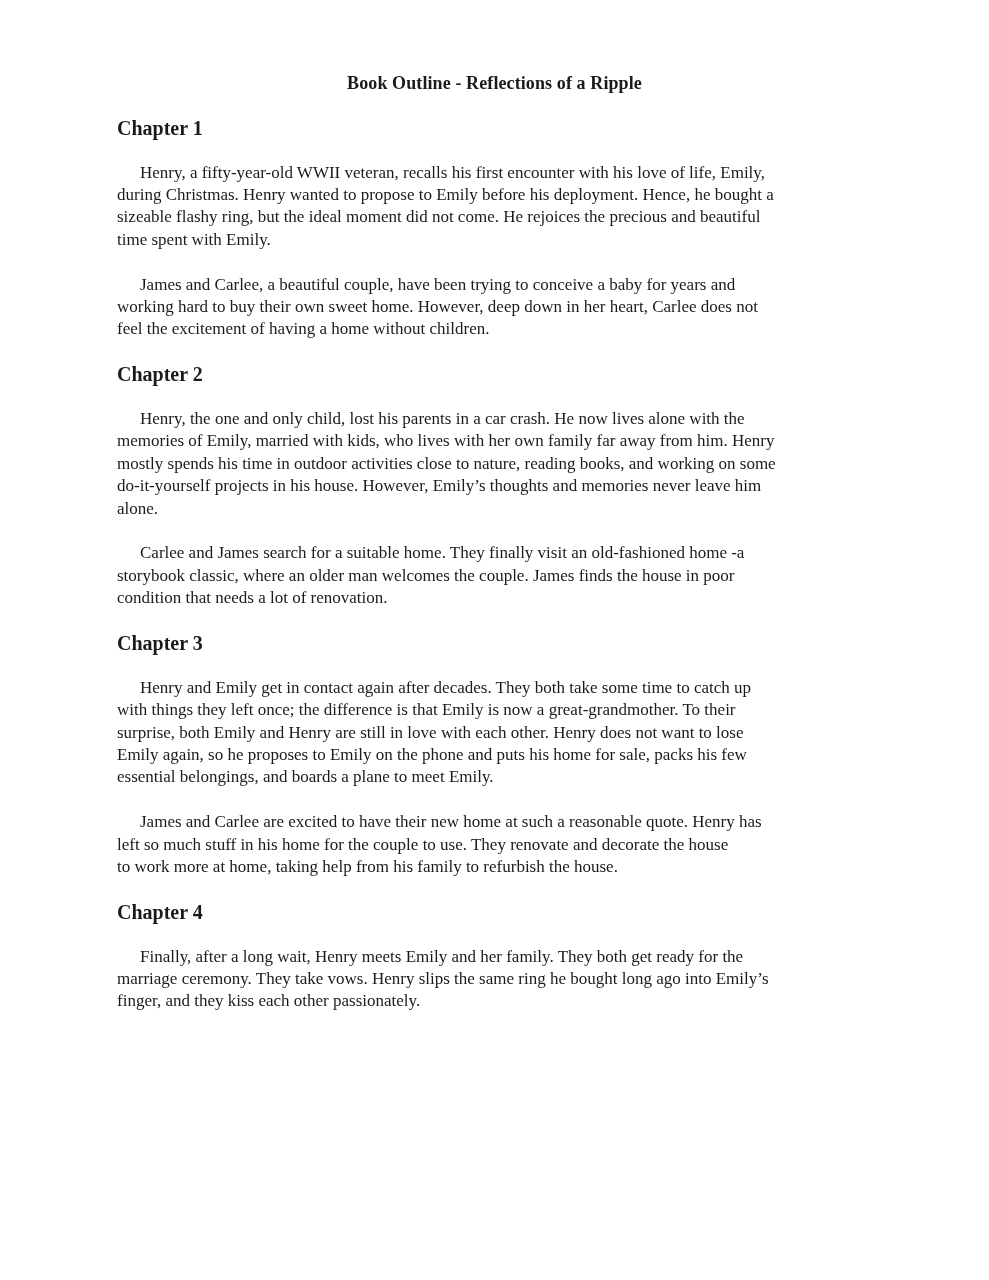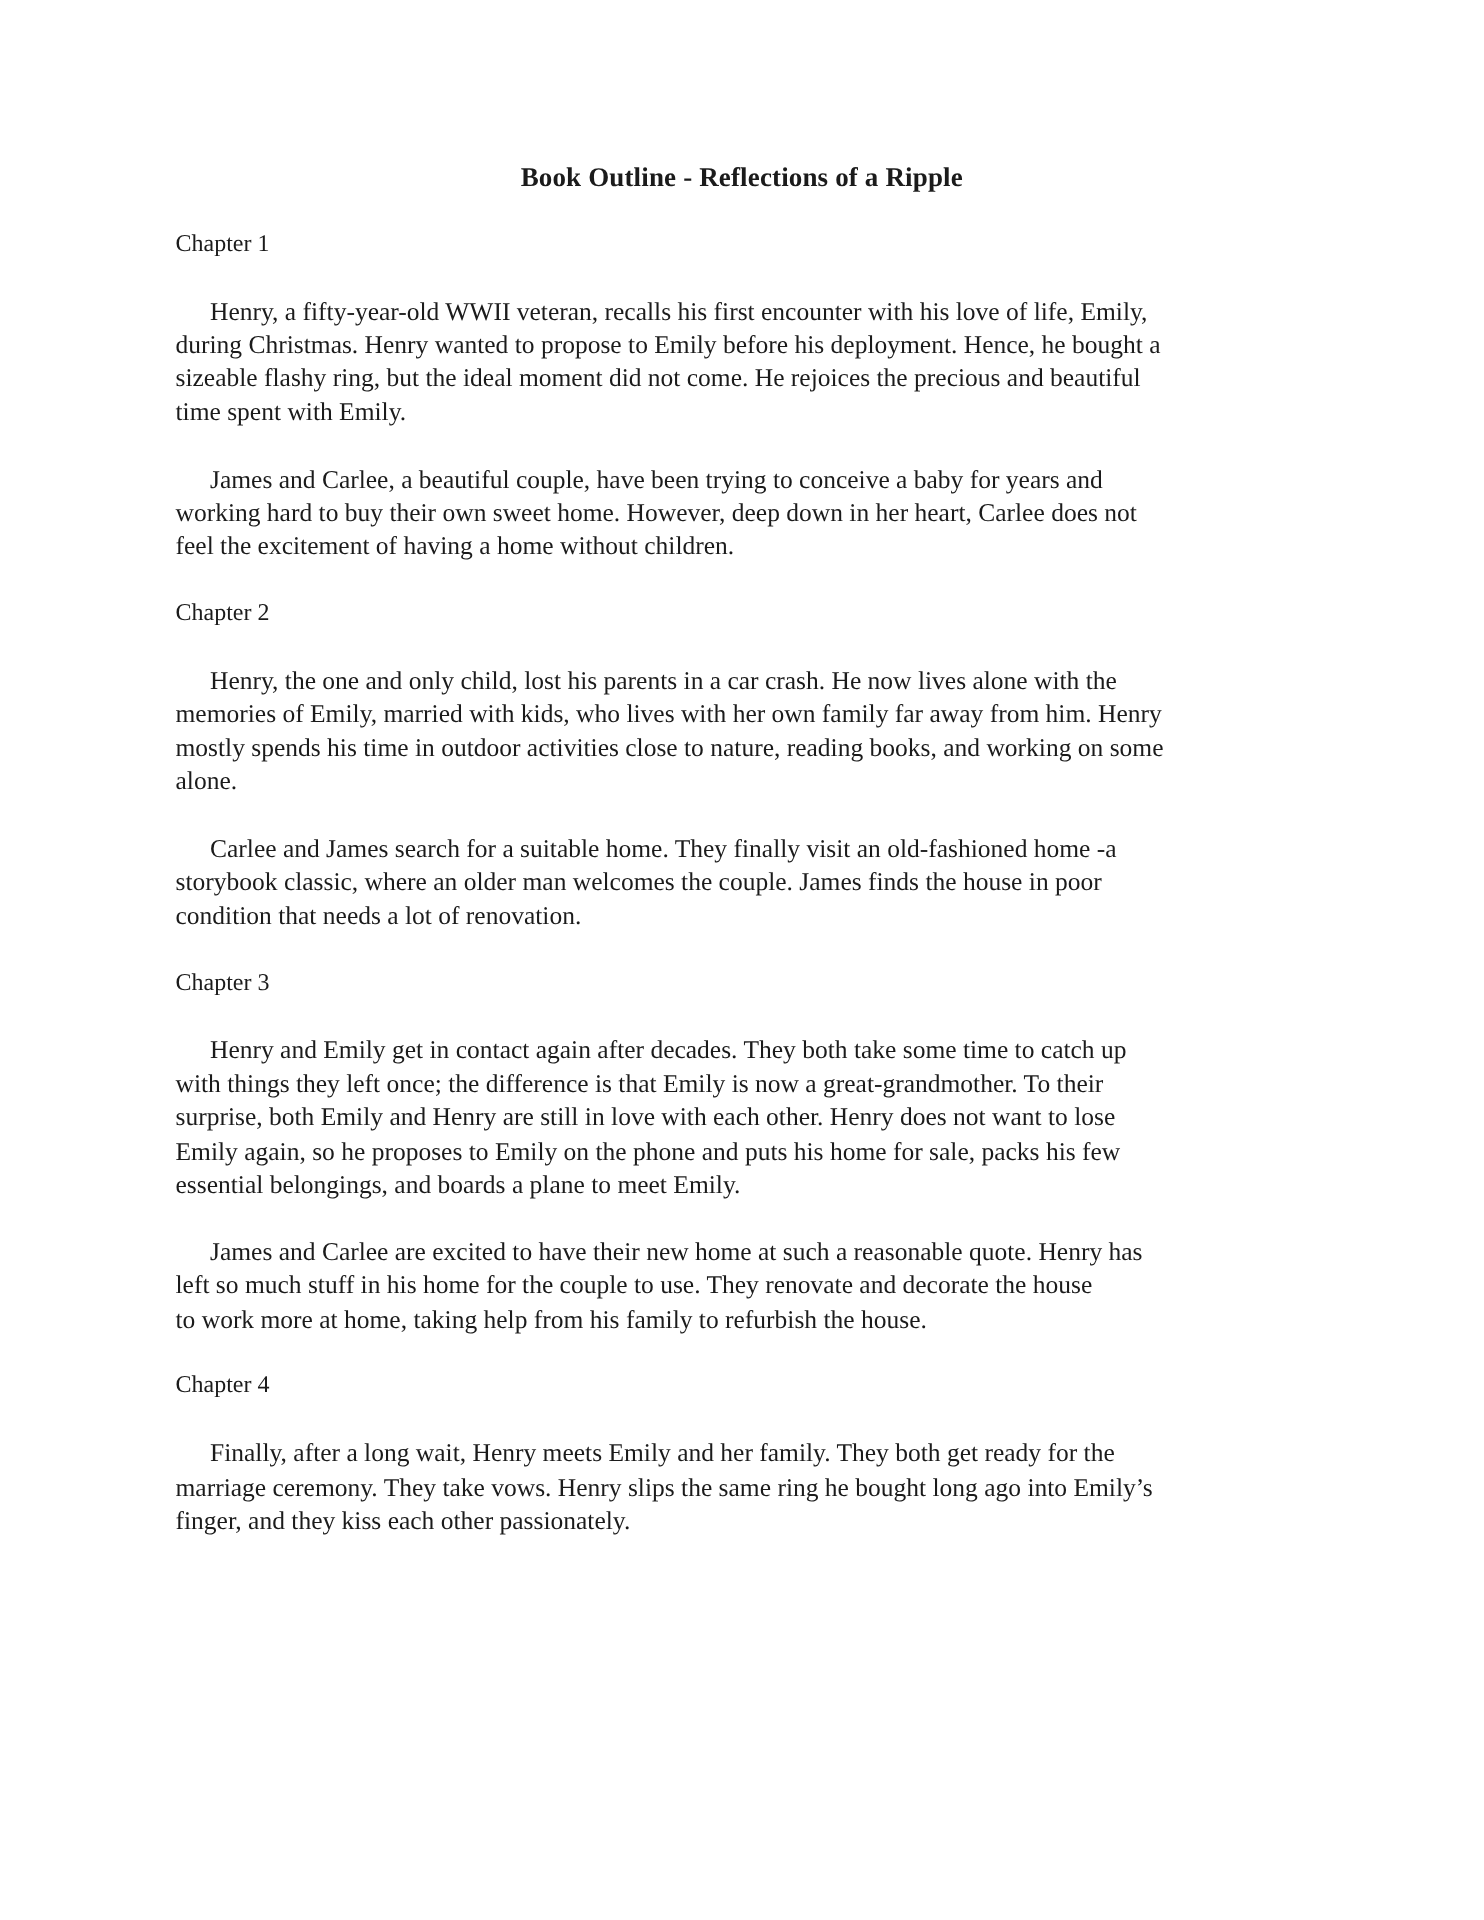--- a/index.html
+++ b/index.html
@@ -11,36 +11,36 @@
     width: 989px;
     height: 1280px;
     overflow: hidden;
     font-family: "Liberation Serif", "DejaVu Serif", serif;
     color: #1b1b1b;
   }
   .page {
     box-sizing: border-box;
     width: 989px;
     height: 1280px;
-    padding: 107px 117px 40px 117px;
+    padding: 72px 117px 40px 117px;
     background: #ffffff;
   }
   .doc-title {
     margin: 0 0 22.4px 0;
     font-size: 18px;
     line-height: 22.4px;
     font-weight: bold;
     text-align: center;
     letter-spacing: 0.1px;
   }
   .chapter-heading {
     margin: 0 0 22.4px 0;
-    font-size: 16px;
+    font-size: 20px;
     line-height: 22.4px;
-    font-weight: normal;
+    font-weight: bold;
   }
   .paragraph {
     margin: 0 0 22.4px 0;
     font-size: 17px;
     line-height: 22.4px;
     font-weight: normal;
   }
   .line {
     display: block;
     white-space: nowrap;
@@ -65,20 +65,21 @@
       <p class="paragraph">
         <span class="line first">James and Carlee, a beautiful couple, have been trying to conceive a baby for years and</span>
         <span class="line">working hard to buy their own sweet home. However, deep down in her heart, Carlee does not</span>
         <span class="line">feel the excitement of having a home without children.</span>
       </p>
       <h2 class="chapter-heading">Chapter 2</h2>
       <p class="paragraph">
         <span class="line first">Henry, the one and only child, lost his parents in a car crash. He now lives alone with the</span>
         <span class="line">memories of Emily, married with kids, who lives with her own family far away from him. Henry</span>
         <span class="line">mostly spends his time in outdoor activities close to nature, reading books, and working on some</span>
+        <span class="line">do-it-yourself projects in his house. However, Emily’s thoughts and memories never leave him</span>
         <span class="line">alone.</span>
       </p>
       <p class="paragraph">
         <span class="line first">Carlee and James search for a suitable home. They finally visit an old-fashioned home -a</span>
         <span class="line">storybook classic, where an older man welcomes the couple. James finds the house in poor</span>
         <span class="line">condition that needs a lot of renovation.</span>
       </p>
       <h2 class="chapter-heading">Chapter 3</h2>
       <p class="paragraph">
         <span class="line first">Henry and Emily get in contact again after decades. They both take some time to catch up</span>

